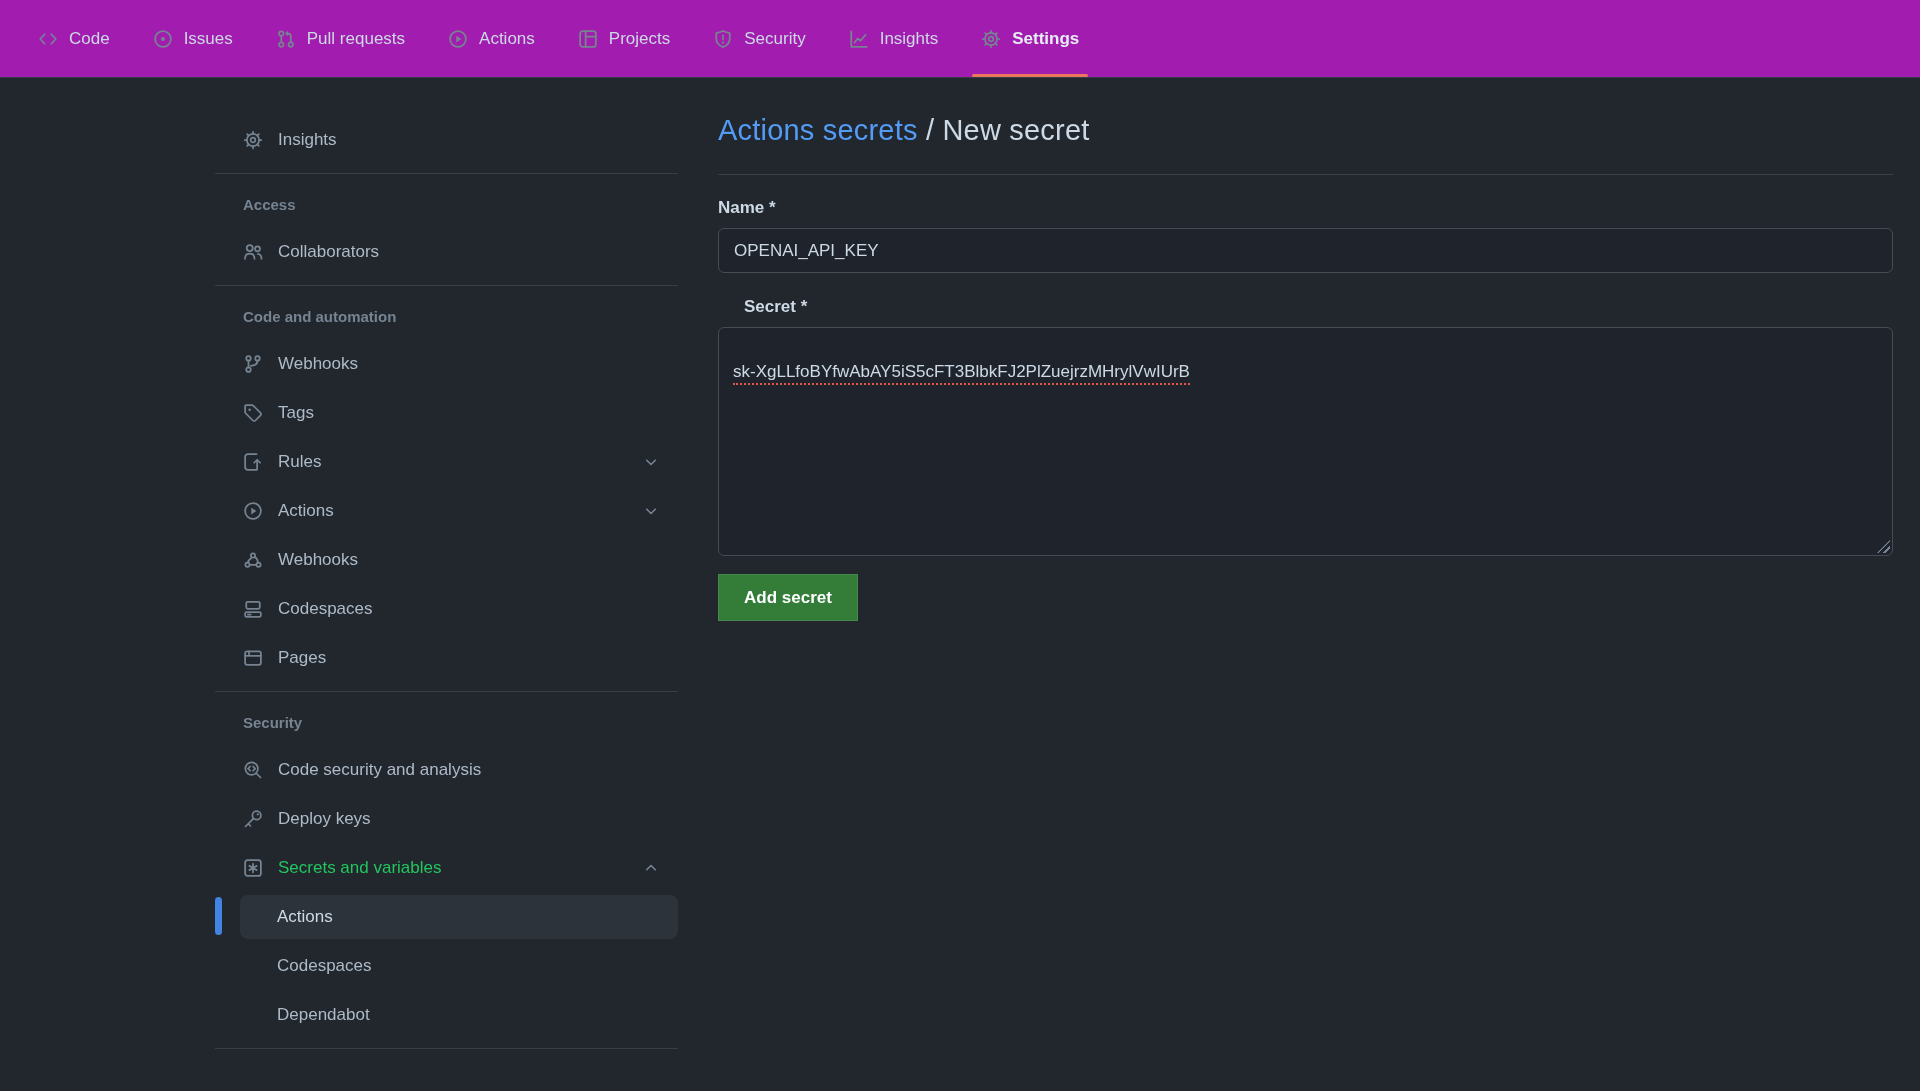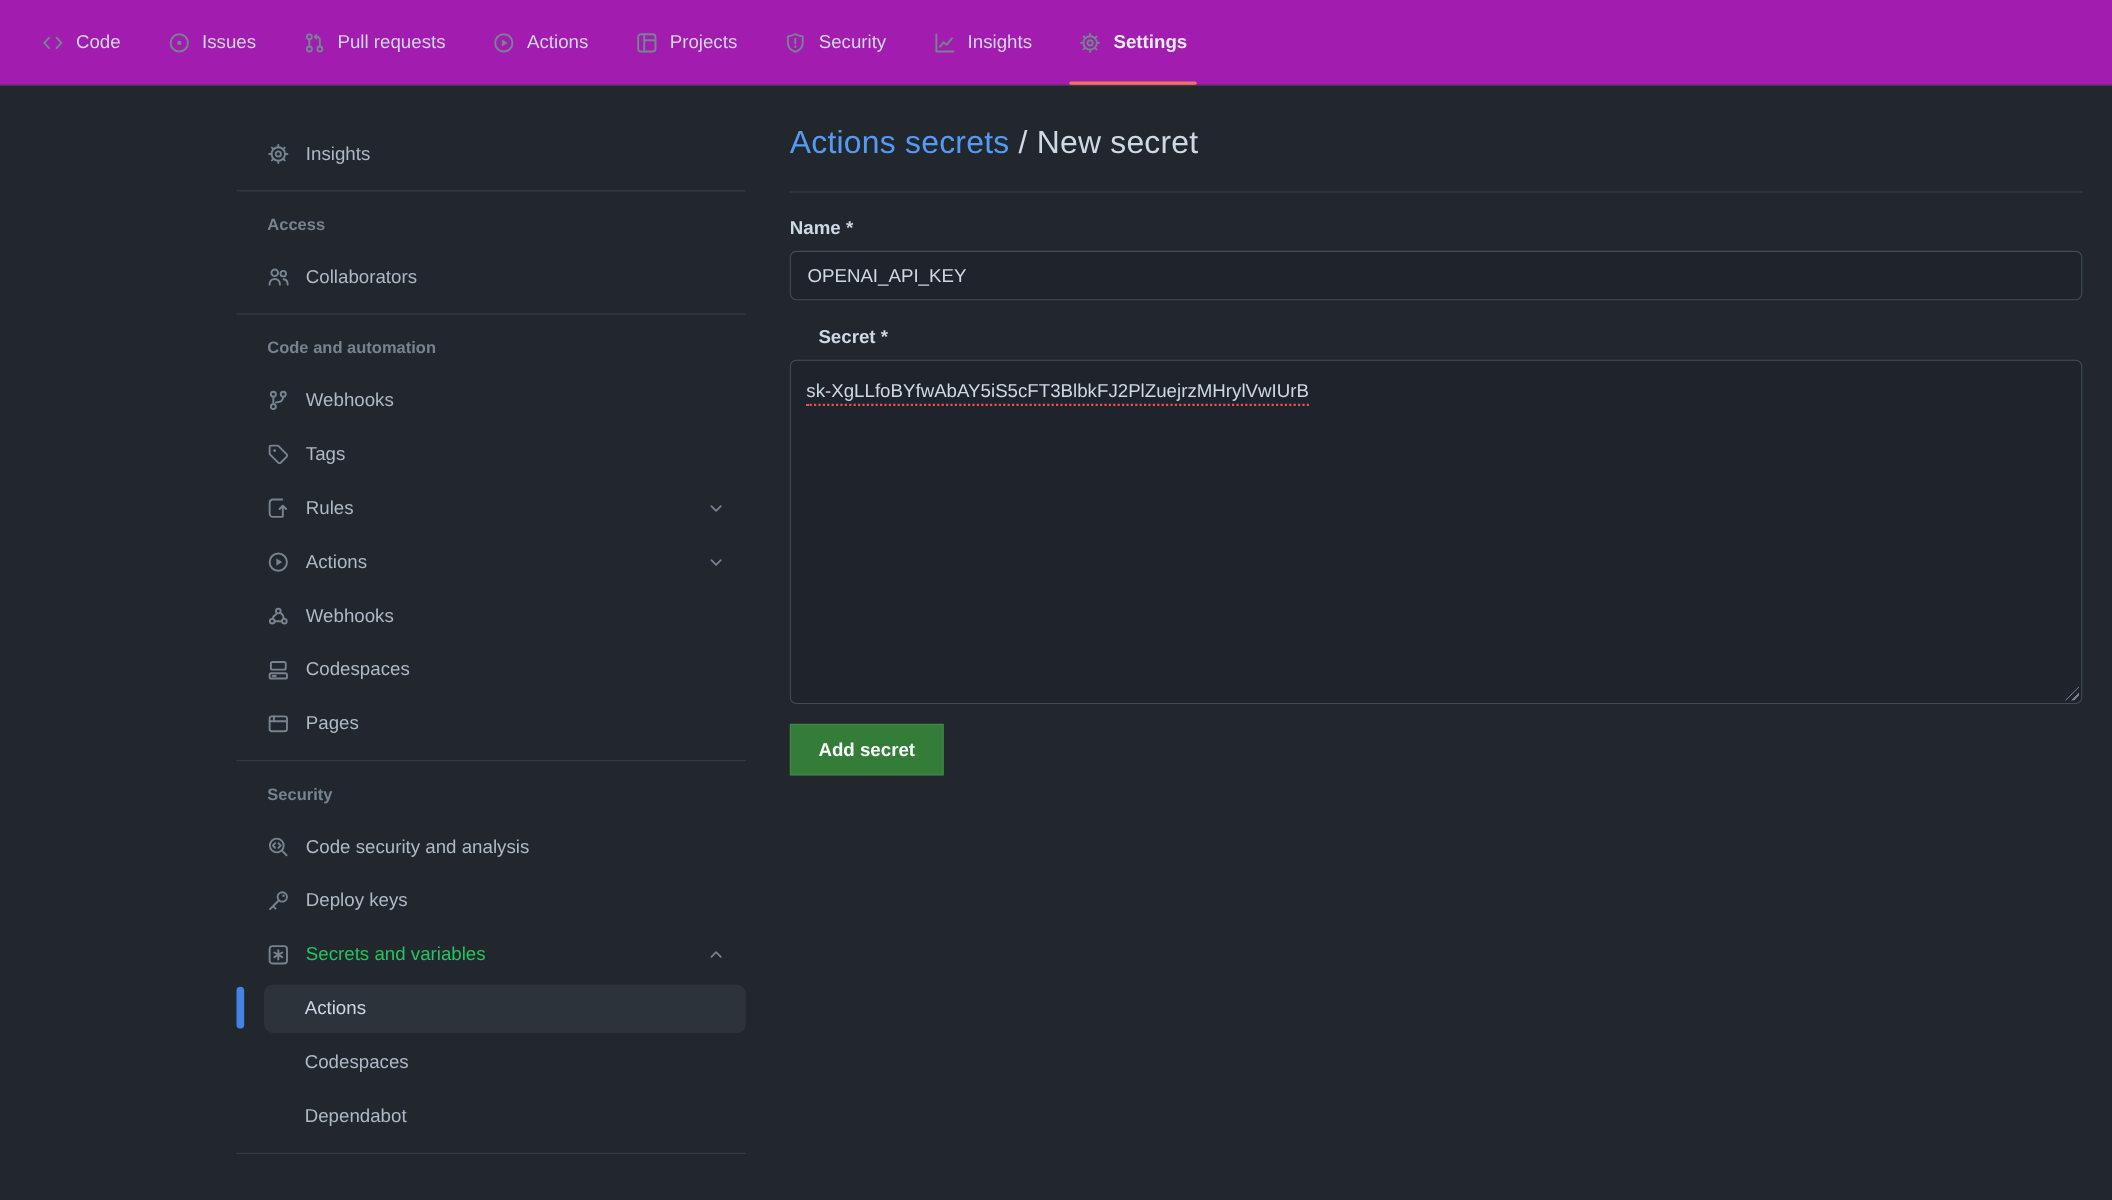--- a/index.html
+++ b/index.html
@@ -35,21 +35,21 @@
   .side-sub.selected::before { content:""; position:absolute; left:0; top:5px; width:7px; height:38px; border-radius:4px; background:#4184e4; }
 
   
   .content { flex:1; margin:0 27px 0 40px; max-width:1175px; padding-top:36px; }
   .page-title { font-size:29px; font-weight:400; color:#cdd9e5; letter-spacing:.2px; }
   .page-title a { color:#539bf5; text-decoration:none; cursor:pointer; }
   .rule { border:none; border-top:1px solid #373e47; margin:27px 0 23px; }
   .field-label { display:block; font-size:17px; font-weight:700; color:#cdd9e5; margin-bottom:10px; }
   .mt { margin-top:24px;margin-left:26px; }
   .text-input { display:block; width:100%; height:45px; background:#1f242c; border:1px solid #444c56; border-radius:6px; color:#cdd9e5; font-size:17px; padding:0 15px; font-family:inherit; outline:none; }
-  .secret-box { position:relative; width:100%; height:313px; background:#1f242c; border:1px solid #444c56; border-radius:6px; padding:16px 14px; font-size:17px; line-height:1.4; color:#cdd9e5; cursor:text; }
+  .secret-box { position:relative; width:100%; height:229px; background:#1f242c; border:1px solid #444c56; border-radius:6px; padding:32px 14px; font-size:17px; line-height:1.4; color:#cdd9e5; cursor:text; }
   .secret-text { border-bottom:2px dotted #e5534b; padding-bottom:2px; }
   .grip { position:absolute; right:2px; bottom:2px; width:13px; height:13px; clip-path:polygon(100% 0,100% 100%,0 100%); background:repeating-linear-gradient(135deg,transparent 0 3px,#768390 3px 5px); cursor:nwse-resize; }
   .btn-primary { margin-top:18px; height:47px; padding:0 25px; background:#347d39; color:#ffffff; font-size:17px; font-weight:700; border:1px solid rgba(205,217,229,.12); border-radius:0; cursor:pointer; font-family:inherit; }
 </style>
 </head>
 <body>
 
 <svg width="0" height="0" style="position:absolute" aria-hidden="true">
   <defs>
     <symbol id="i-code" viewBox="0 0 16 16">

